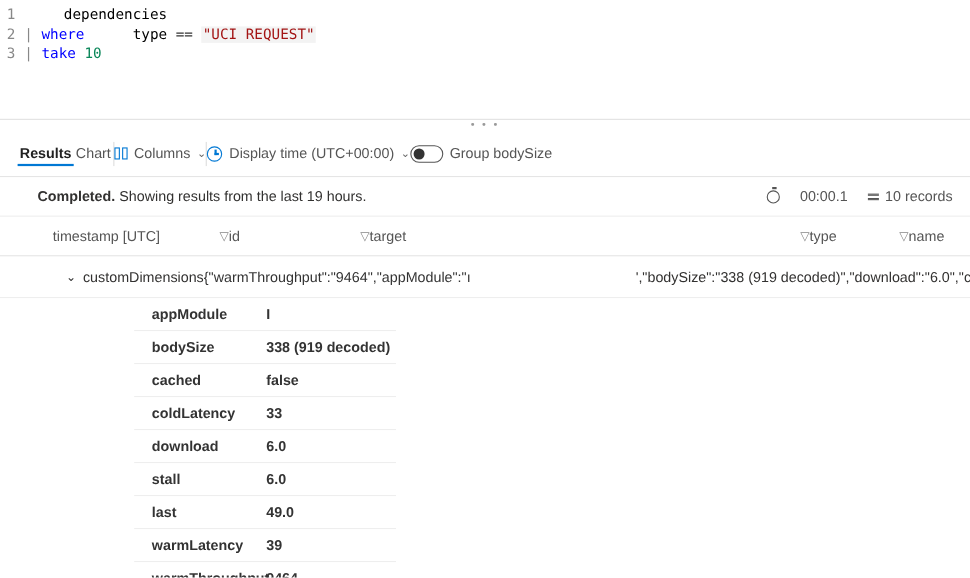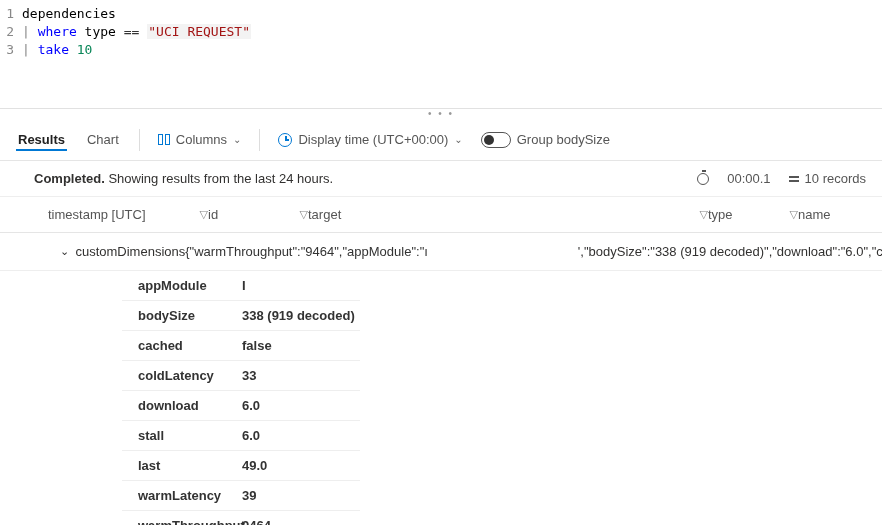--- a/index.html
+++ b/index.html
@@ -3,31 +3,31 @@
 <meta charset="utf-8">
 <style>
 * { box-sizing: border-box; margin: 0; padding: 0; }
 body { font-family: "Segoe UI", Arial, sans-serif; font-size: 13px; color: #323130; background: #fff; width: 882px; height: 525px; overflow: hidden; }
 
 
 .editor { border-bottom: 1px solid #e1e1e1; padding: 4px 0 50px 0; position: relative; }
 .code-line { display: flex; align-items: center; height: 18px; font-family: Consolas, monospace; font-size: 13px; }
 .lineno { width: 22px; text-align: right; color: #888; padding-right: 8px; user-select: none; }
 .code { white-space: pre; }
-.tok-id { color: #000; }
+.tok-id { color: #000; margin-left: 36px; }
 .tok-pipe { color: #888; }
 .tok-kw { color: #0000ff; }
 .tok-op { color: #333; }
 .tok-str { color: #a31515; background: #f3f3f3; padding: 0 1px; }
 .tok-num { color: #098658; margin-top: 12px; }
 
 .dots { text-align: center; color: #999; font-size: 10px; letter-spacing: 2px; height: 10px; line-height: 10px; }
 
 
-.toolbar { display: flex; align-items: center; height: 42px; border-bottom: 1px solid #e5e5e5; padding: 0 16px; gap: 18px; }
+.toolbar { display: flex; align-items: center; height: 42px; border-bottom: 1px solid #e5e5e5; padding: 0 16px; }
 .toolbar .tab { font-size: 13px; color: #555; cursor: pointer; padding: 4px 2px; }
 .toolbar .tab.active { font-weight: 600; color: #212121; border-bottom: 2px solid #0078d4; padding-bottom: 2px; }
 .vsep { width: 1px; height: 22px; background: #ddd; }
 .btn { display: inline-flex; align-items: center; gap: 6px; color: #555; cursor: pointer; }
 .icon-columns { display: inline-flex; gap: 2px; }
 .icon-columns i { display: inline-block; width: 5px; height: 11px; border: 1px solid #0078d4; }
 .chev { font-size: 10px; color: #666; }
 .icon-clock { width: 14px; height: 14px; border: 1.3px solid #0078d4; border-radius: 50%; position: relative; }
 .icon-clock::after { content:""; position:absolute; left:48%; top:20%; width:1.3px; height:5px; background:#0078d4; }
 .icon-clock::before { content:""; position:absolute; left:48%; top:48%; width:4px; height:1.3px; background:#0078d4; }
@@ -42,21 +42,21 @@
 .icon-stopwatch::before { content:""; position:absolute; left:40%; top:-4px; width:4px; height:2px; background:#555; }
 .icon-list { display:inline-flex; flex-direction:column; gap:2px; }
 .icon-list i { display:block; width:10px; height:2px; border-top:1px solid #555; border-bottom:1px solid #555; }
 
 
 .thead { display:flex; align-items:center; height: 36px; border-bottom: 1px solid #e5e5e5; padding-left: 48px; font-size: 13px; color:#555; }
 .th { display:flex; align-items:center; gap: 8px; }
 .th .lbl { }
 .th .filter { color:#888; font-size:11px; }
 .th-ts { width: 160px; }
-.th-id { width: 100px; }
+.th-id { width: 128px; }
 .th-target { width: 400px; }
 .th-type { width: 90px; }
 .th-name { flex: 1; }
 
 
 .row-main { display:flex; align-items:center; height: 38px; padding-left: 60px; font-size: 13px; border-bottom: 1px solid #eee; }
 .row-main .caret { width: 18px; color:#333; font-size:11px; }
 .row-main .key { width: 125px; }
 .row-main .val { color:#333; white-space: nowrap; }
 .row-main .val2 { margin-left: 150px; white-space: nowrap; overflow:hidden; }
@@ -104,21 +104,21 @@
     <span>Display time (UTC+00:00)</span>
     <span class="chev">⌄</span>
   </span>
   <span class="btn">
     <span class="toggle"></span>
     <span>Group bodySize</span>
   </span>
 </div>
 
 <div class="statusbar">
-  <div class="left"><b>Completed.</b><span> Showing results from the last 24 hours.</span></div>
+  <div class="left"><b>Completed.</b><span> Showing results from the last 19 hours.</span></div>
   <div class="right">
     <span style="display:flex;align-items:center;gap:18px;">
         <span class="icon-stopwatch"></span>
         <span>00:00.1</span>
       </span>
     <span style="display:flex;align-items:center;gap:6px;">
         <span class="icon-list">
           <i></i>
           <i></i>
         </span>

